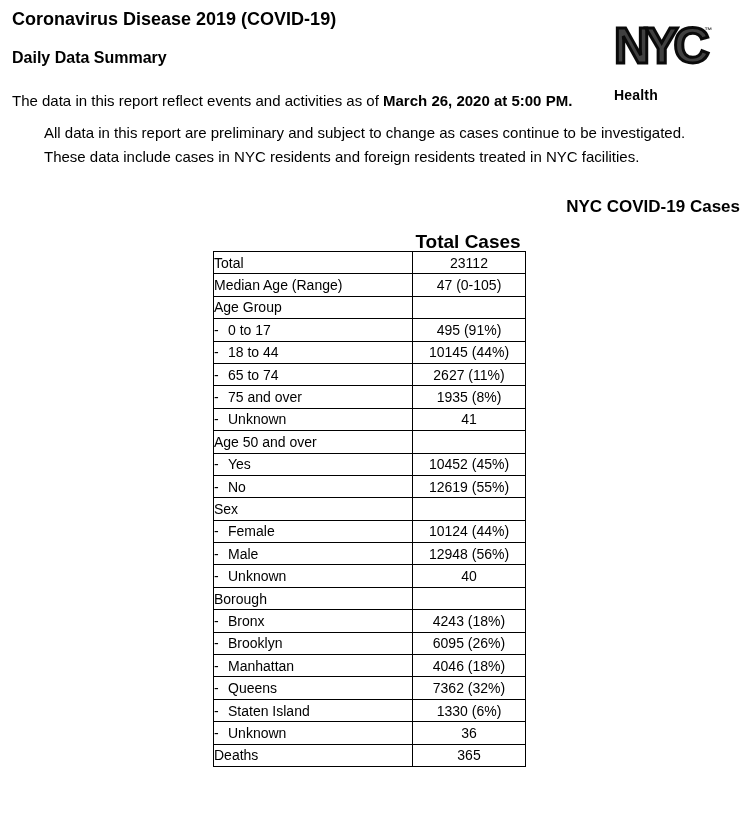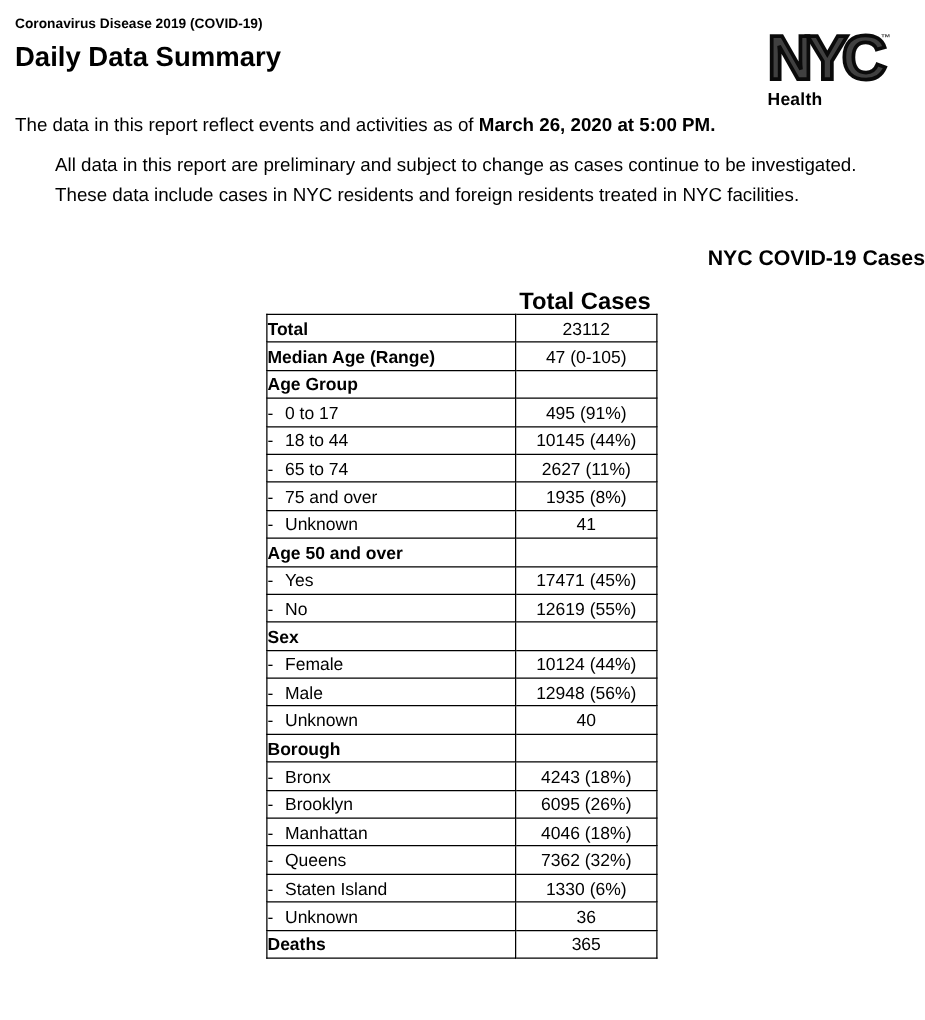--- a/index.html
+++ b/index.html
@@ -3,50 +3,50 @@
 <meta charset="utf-8">
 <style>
   * { margin: 0; padding: 0; box-sizing: border-box; }
   html, body { background: #ffffff; }
   body {
     width: 740px; height: 816px; position: relative;
     font-family: "Liberation Sans", sans-serif; color: #000;
     overflow: hidden;
   }
   .doc-header { position: absolute; left: 12px; top: 9px; }
-  .supertitle { font-size: 11px; font-weight: bold; line-height: 21px; }
-  .title { font-size: 22px; font-weight: bold; line-height: 26px; margin-top: 3px; }
+  .supertitle { font-size: 18px; font-weight: bold; line-height: 21px; }
+  .title { font-size: 16px; font-weight: bold; line-height: 26px; margin-top: 15px; }
 
   .logo { position: absolute; top: 6px; right: 11px; width: 115px; text-align: left; }
   .logo-nyc {
     font-weight: bold; font-size: 50px; line-height: 50px;
     letter-spacing: -5px; -webkit-text-stroke: 3px #0a0a0a; color: #404040;
     white-space: nowrap;
   }
   .tm { font-size: 8px; -webkit-text-stroke: 0; letter-spacing: 0; vertical-align: 30px; }
-  .logo-health { font-weight: bold; font-size: 14px; margin-top: 0px; letter-spacing: 0.2px; }
+  .logo-health { font-weight: bold; font-size: 14px; margin-top: 16px; letter-spacing: 0.2px; }
 
   .intro1 { position: absolute; left: 12px; top: 91px; font-size: 15px; line-height: 20px; width: 716px; }
   .intro2 { position: absolute; left: 12px; top: 121px; font-size: 15px; line-height: 24px; width: 716px; margin-left: 32px; }
 
   .table-title { position: absolute; left: 0; top: 197px; width: 740px; text-align: right; font-size: 17px; font-weight: bold; }
   .col-header { position: absolute; left: 412px; top: 231px; width: 112px; text-align: center; font-size: 19px; font-weight: bold; }
 
   table.cases {
     position: absolute; left: 213px; top: 251px; width: 312px;
     border-collapse: collapse; table-layout: fixed; font-size: 14px;
   }
   table.cases col.c1 { width: 199px; }
   table.cases col.c2 { width: 113px; }
   table.cases td {
     border: 1px solid #000; height: 22.4px; padding: 0;
     vertical-align: middle; overflow: hidden; white-space: nowrap;
   }
   td.label { padding-left: 4px; text-align: left; }
-  tr.section td.label { font-weight: bold; margin-top: 34px; }
+  tr.section td.label { font-weight: normal; margin-top: 34px; }
   td.value { text-align: center; margin-top: 39px; }
   .prefix { display: inline-block; width: 14px; }
 </style>
 </head>
 <body>
 
 <div class="doc-header">
   <div class="supertitle">Coronavirus Disease 2019 (COVID-19)</div>
   <div class="title">Daily Data Summary</div>
 </div>
@@ -101,21 +101,21 @@
       <tr>
         <td class="label"><span class="prefix">-</span><span>Unknown</span></td>
         <td class="value">41</td>
       </tr>
       <tr class="section">
         <td class="label"><span>Age 50 and over</span></td>
         <td class="value"></td>
       </tr>
       <tr>
         <td class="label"><span class="prefix">-</span><span>Yes</span></td>
-        <td class="value">17471 (45%)</td>
+        <td class="value">10452 (45%)</td>
       </tr>
       <tr>
         <td class="label"><span class="prefix">-</span><span>No</span></td>
         <td class="value">12619 (55%)</td>
       </tr>
       <tr class="section">
         <td class="label"><span>Sex</span></td>
         <td class="value"></td>
       </tr>
       <tr>

